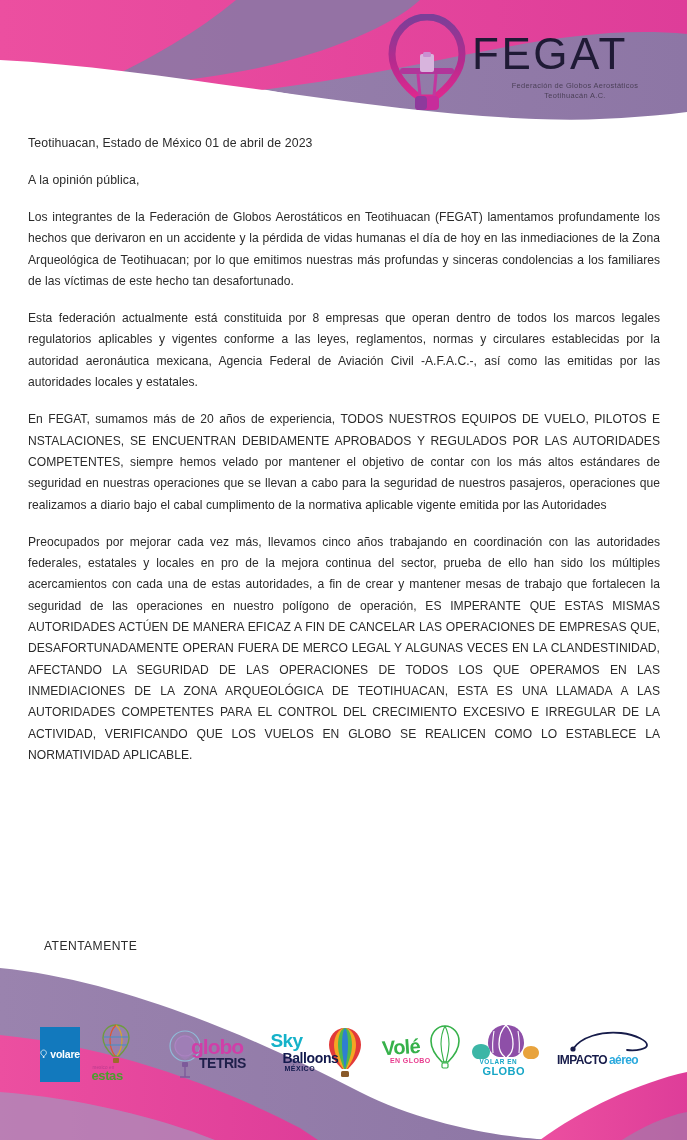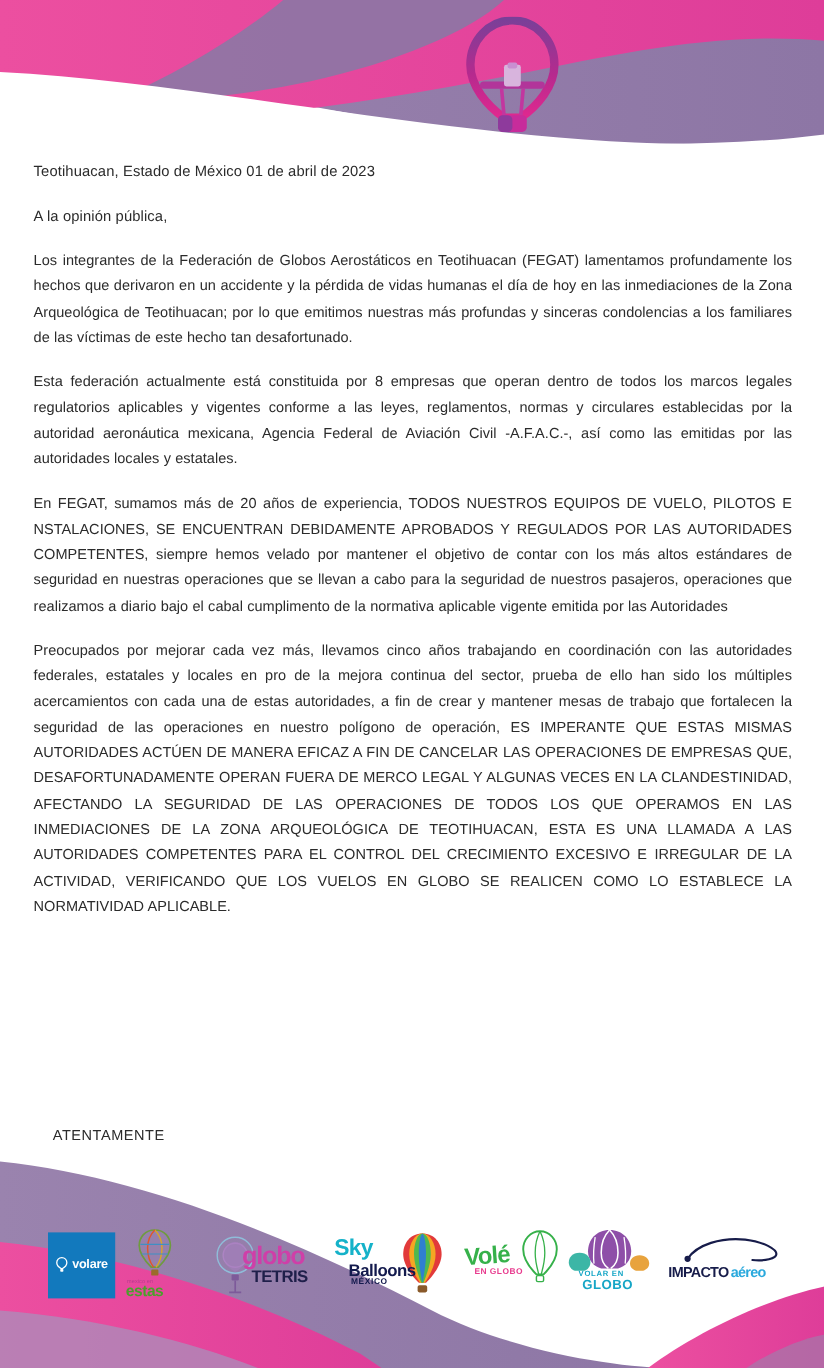--- a/index.html
+++ b/index.html
@@ -59,21 +59,21 @@
   
   .footer-logos {
     position:absolute; left:0; top:1016px; width:687px; height:76px;
     display:flex; align-items:center; justify-content:space-between;
     padding:0 34px 0 40px;
   }
   .flogo { position:relative; flex:0 0 auto; }
 
   
   .logo-volare {
-    width:56px; height:55px; background:#1279bd;
+    width:40px; height:55px; background:#1279bd;
     display:flex; align-items:center; justify-content:center; gap:3px;
   }
   .volare-mark { width:11px; height:14px; display:block; }
   .volare-word { color:#fff; font-size:10.5px; font-weight:bold; letter-spacing:-.2px; }
 
   
   .logo-mxglobos { width:68px; height:62px; position:relative; }
   .mxg-word { position:absolute; left:2px; bottom:2px; font-size:13px;
               font-weight:bold; color:#4aa02c; letter-spacing:-.4px;
               font-family:"Liberation Sans", sans-serif; }
@@ -166,20 +166,27 @@
 
       <rect x="16" y="54" width="54" height="6" rx="3" fill="#b2359a"></rect>
       <rect x="36" y="40" width="14" height="18" rx="2" fill="#d8b4dd"></rect>
       <rect x="39" y="38" width="8" height="5" rx="1.5" fill="#c98fd1"></rect>
 
       <path d="M34,60 L36,82 M52,60 L50,82" stroke="#c2369f" stroke-width="3" fill="none"></path>
 
       <rect x="31" y="82" width="24" height="14" rx="4" fill="#c72c9b"></rect>
       <rect x="31" y="82" width="12" height="14" rx="4" fill="#8e3a9c"></rect>
     </svg>
+    <div class="logo-text">
+      <div class="logo-name">FEGAT</div>
+      <div class="logo-sub">
+        <div>Federación de Globos Aerostáticos</div>
+        <div>Teotihuacán A.C.</div>
+      </div>
+    </div>
   </div>
 </div>
 
 <div class="date-line">Teotihuacan, Estado de México 01 de abril de 2023</div>
 <div class="salutation">A la opinión pública,</div>
 
 <div class="body-copy">
   <p class="para">Los integrantes de la Federación de Globos Aerostáticos en Teotihuacan (FEGAT) lamentamos profundamente los hechos que derivaron en un accidente y la pérdida de vidas humanas el día de hoy en las inmediaciones de la Zona Arqueológica de Teotihuacan; por lo que emitimos nuestras más profundas y sinceras condolencias a los familiares de las víctimas de este hecho tan desafortunado.</p>
   <p class="para">Esta federación actualmente está constituida por 8 empresas que operan dentro de todos los marcos legales regulatorios aplicables y vigentes conforme a las leyes, reglamentos, normas y circulares establecidas por la autoridad aeronáutica mexicana, Agencia Federal de Aviación Civil -A.F.A.C.-, así como las emitidas por las autoridades locales y estatales.</p>
   <p class="para">En FEGAT, sumamos más de 20 años de experiencia, TODOS NUESTROS EQUIPOS DE VUELO, PILOTOS E NSTALACIONES, SE ENCUENTRAN DEBIDAMENTE APROBADOS Y REGULADOS POR LAS AUTORIDADES COMPETENTES, siempre hemos velado por mantener el objetivo de contar con los más altos estándares de seguridad en nuestras operaciones que se llevan a cabo para la seguridad de nuestros pasajeros, operaciones que realizamos a diario bajo el cabal cumplimento de la normativa aplicable vigente emitida por las Autoridades</p>

